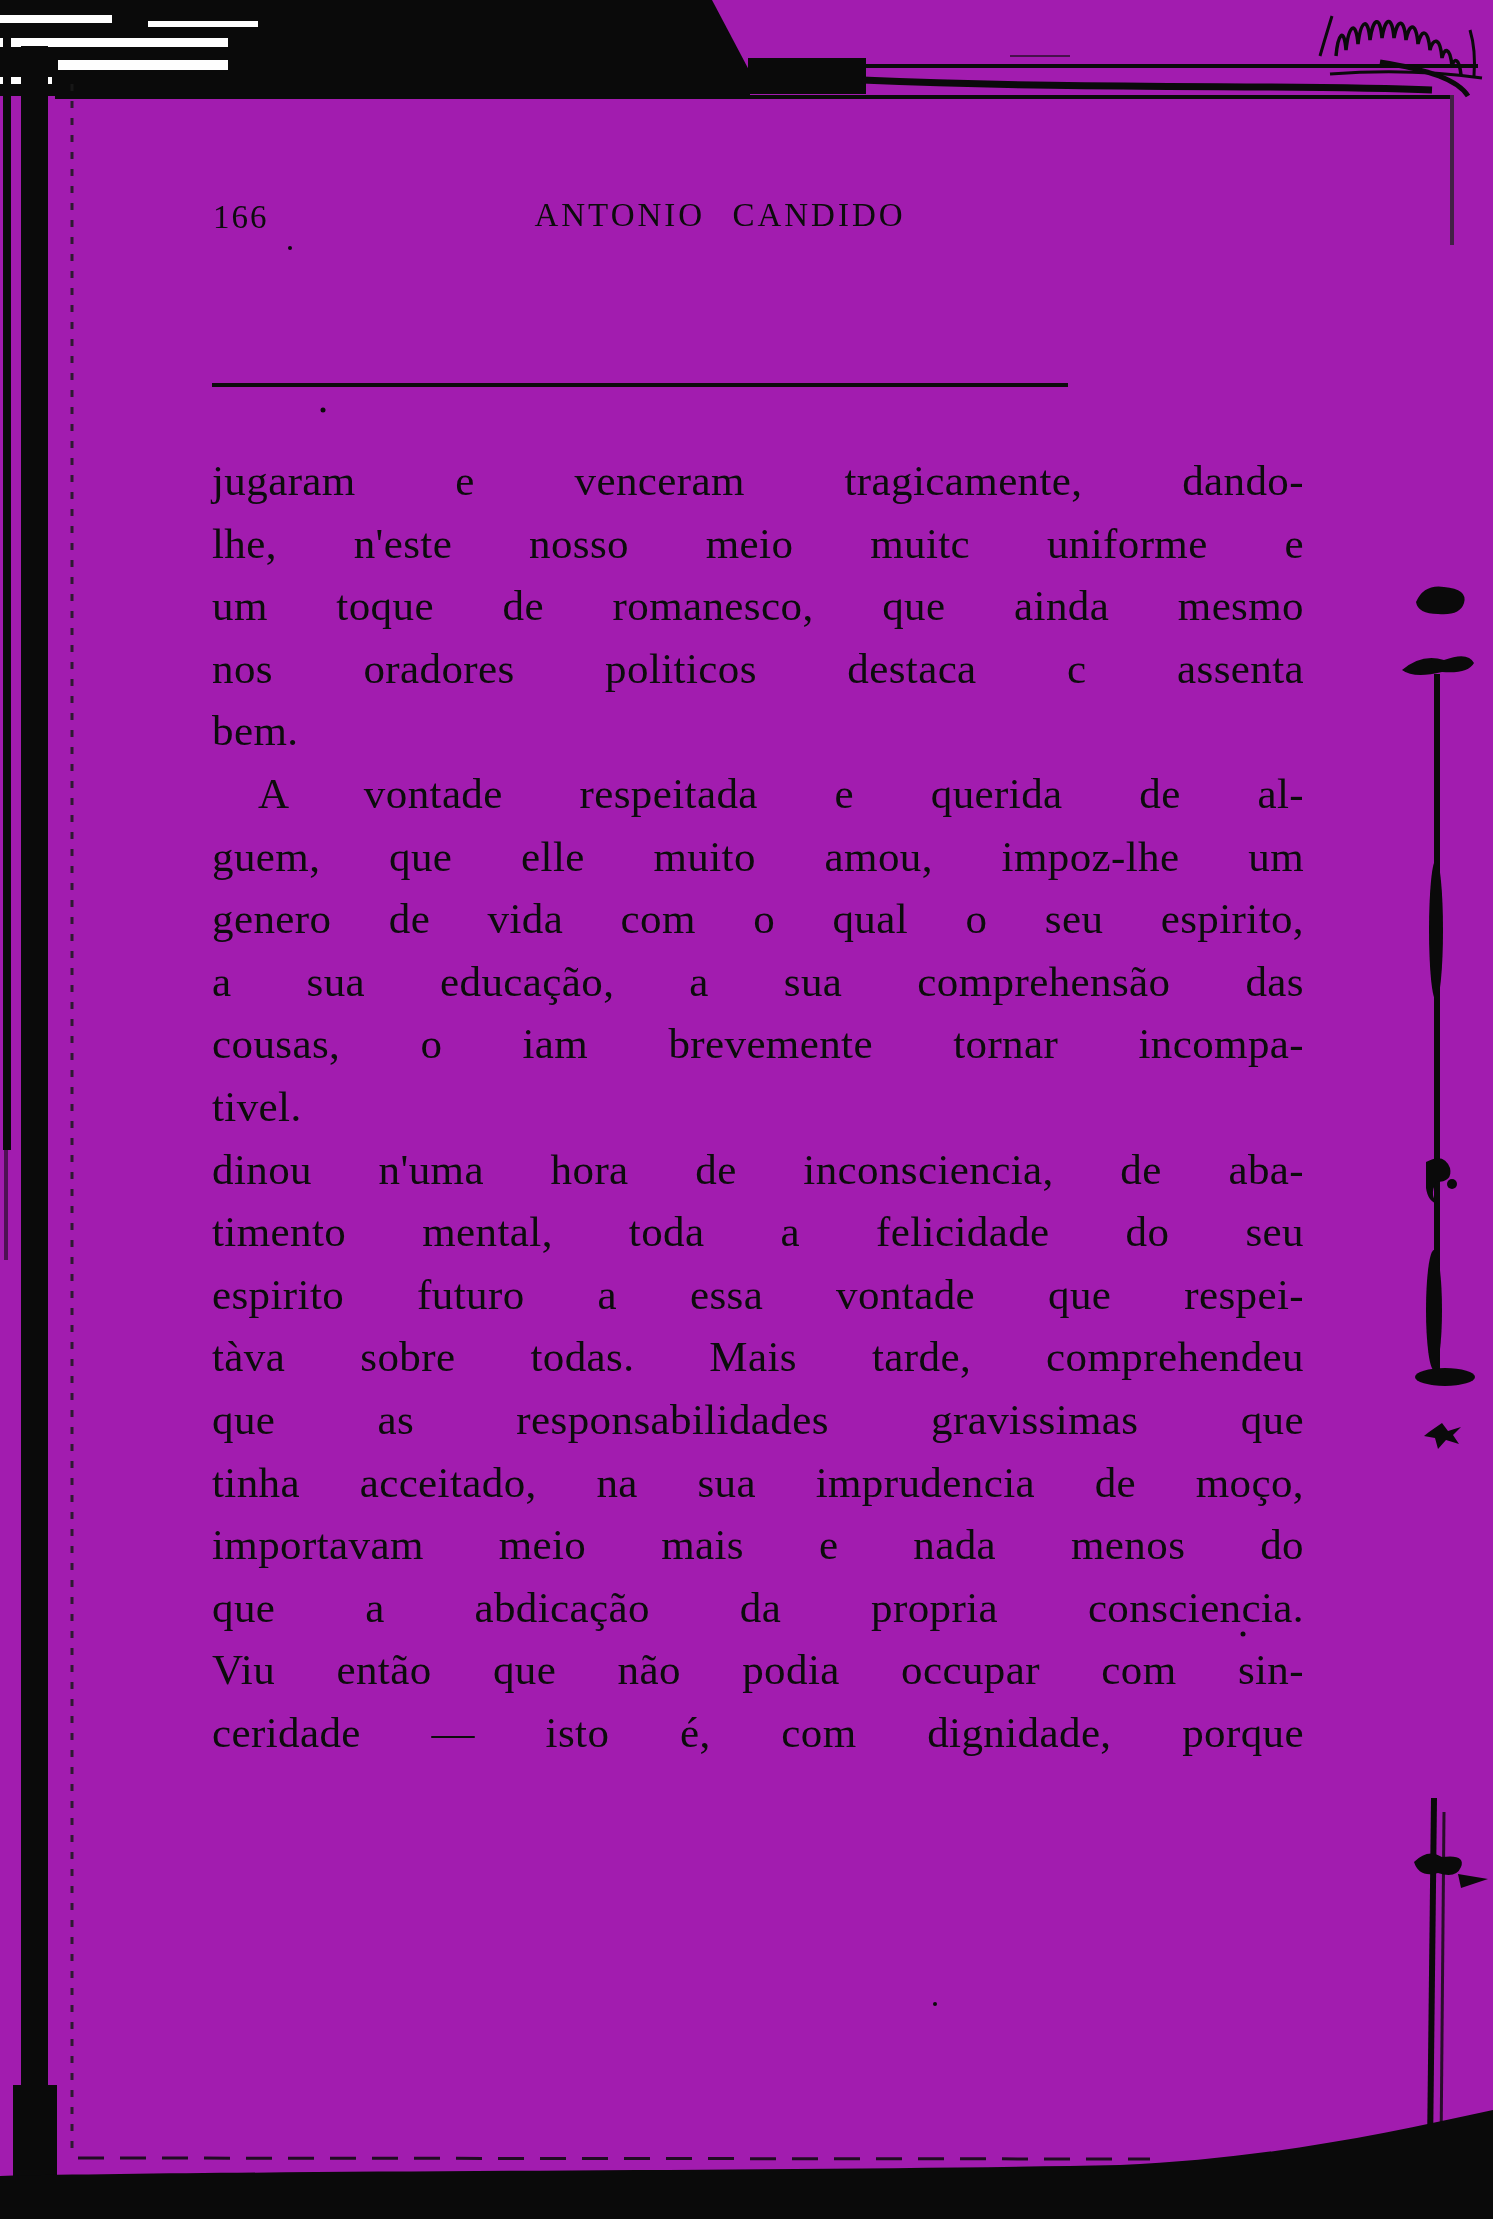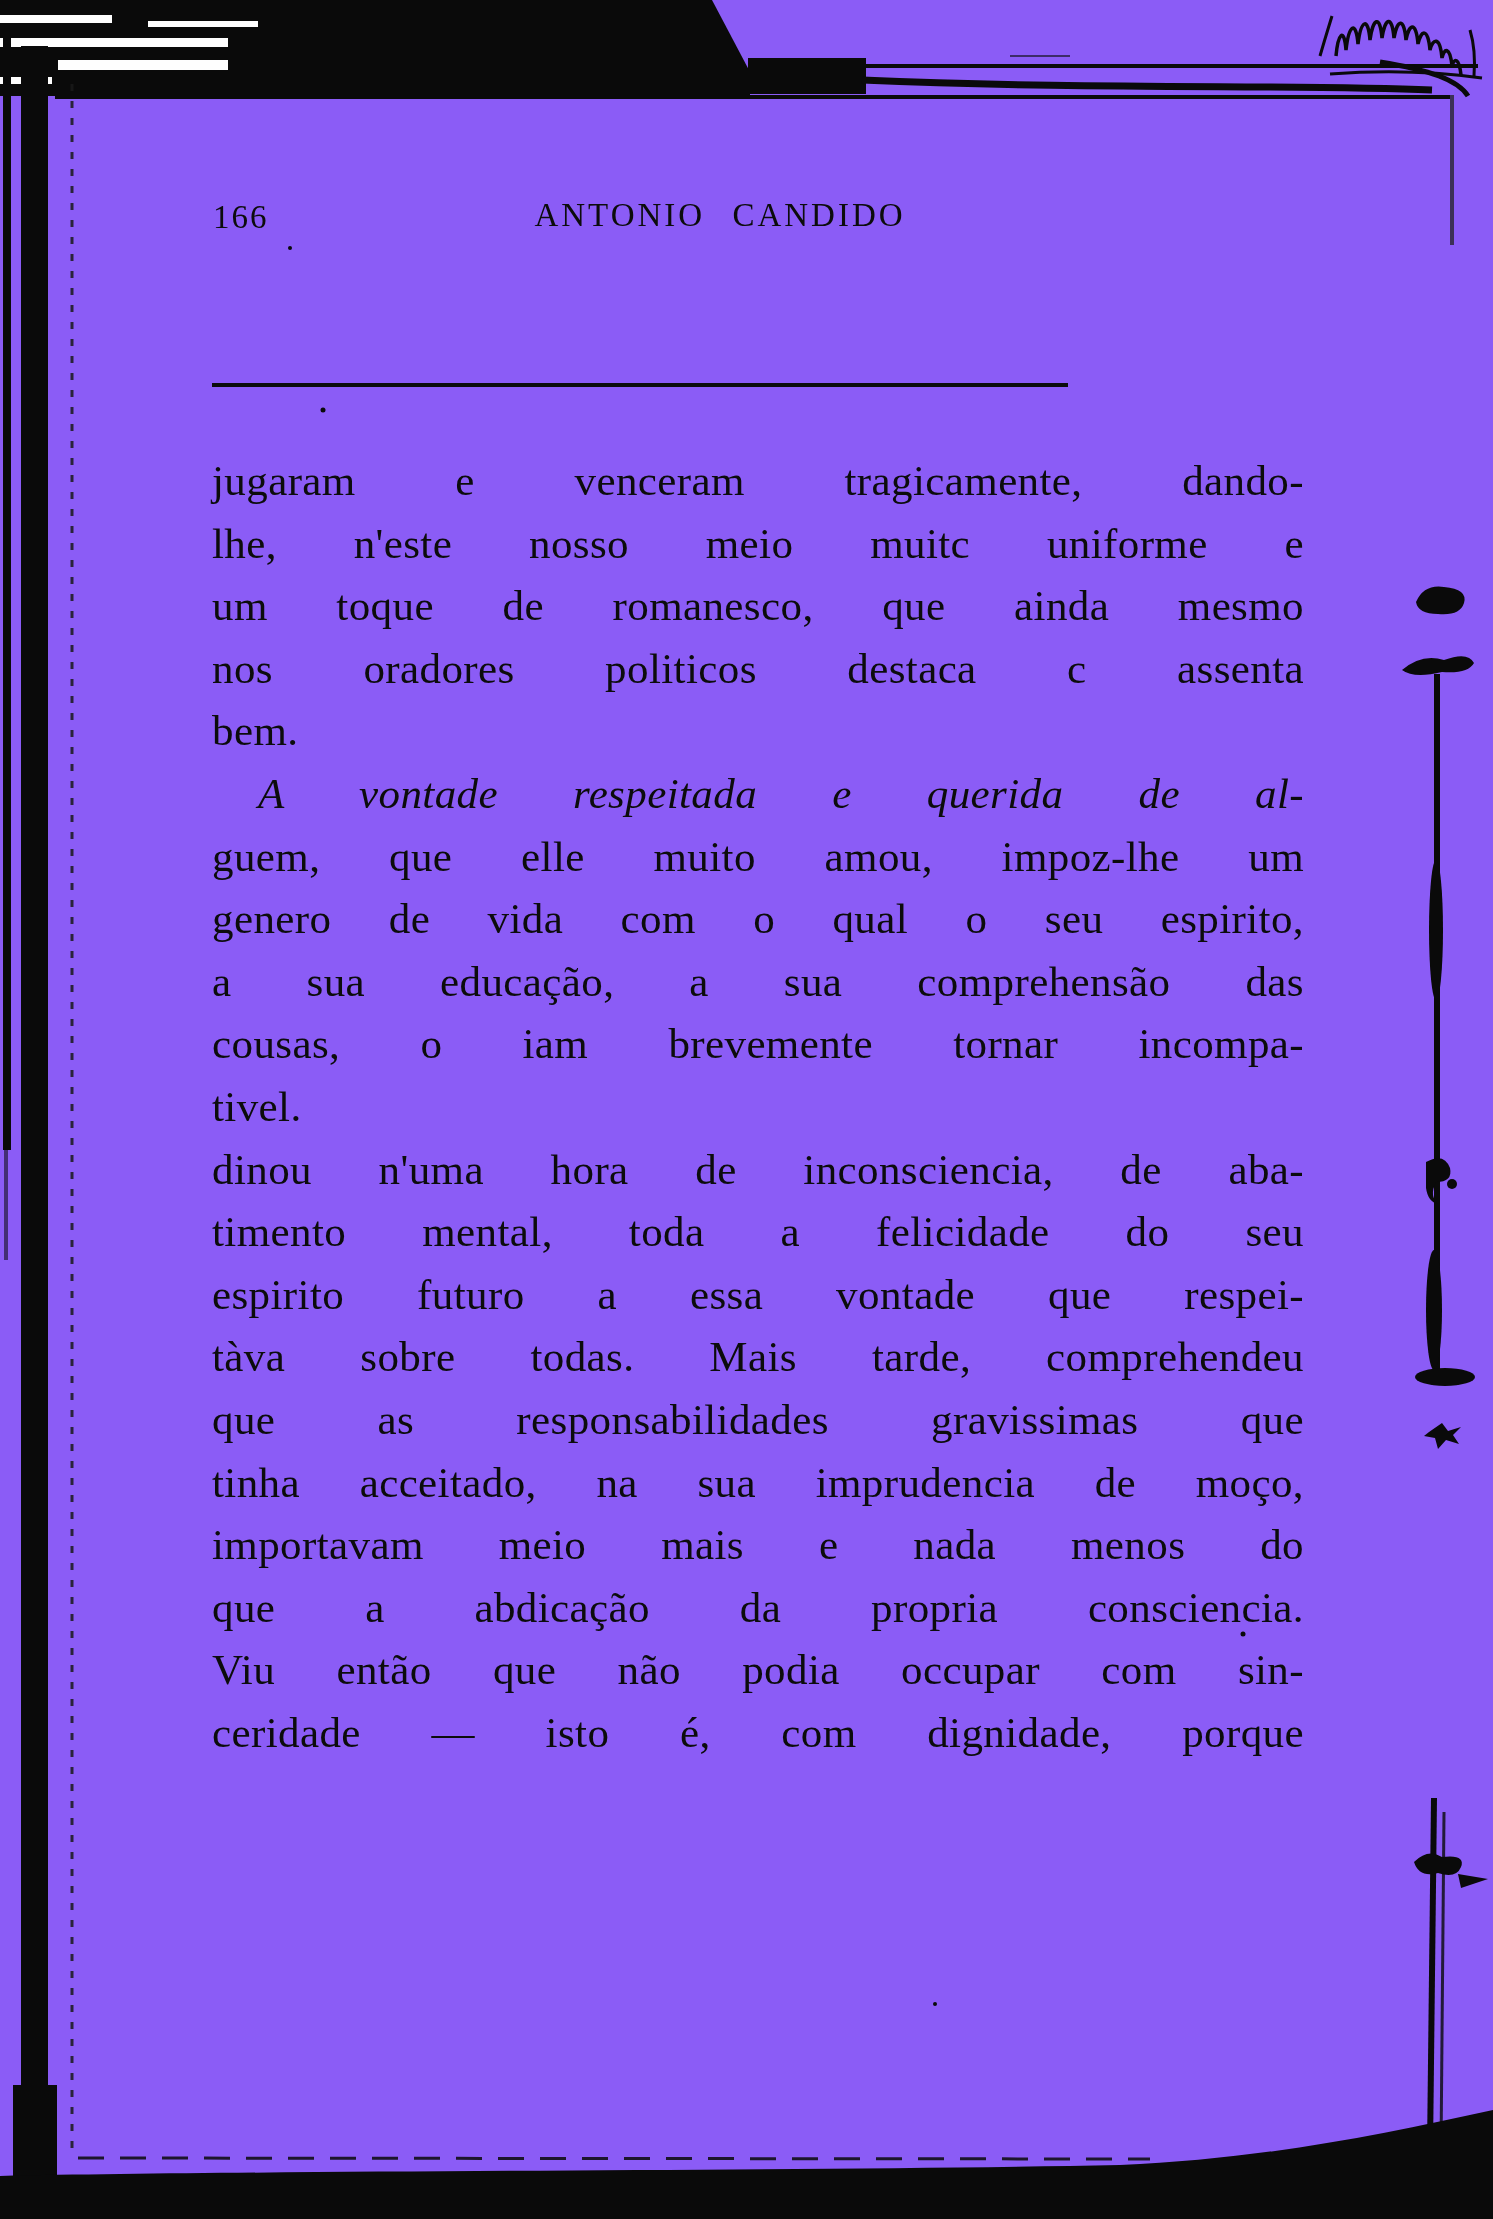--- a/index.html
+++ b/index.html
@@ -1,19 +1,19 @@
 <!DOCTYPE html>
 <html><head>
 <meta charset="utf-8">
 <style>
   html,body{margin:0;padding:0;background:#e8e8e8;}
   .scan{
     position:relative;
     width:1493px;height:2219px;
-    background:#8b5cf6;
+    background:#a21caf;
     overflow:hidden;
     font-family:"Liberation Serif","DejaVu Serif",serif;
     color:#0c0c0c;
   }
   .overlay{position:absolute;left:0;top:0;pointer-events:none;}
   .pageno{
     position:absolute;left:213px;top:199px;
     font-size:33px;letter-spacing:2px;
   }
   .runhead{
@@ -25,21 +25,21 @@
     background:#0c0c0c;
   }
   .bodytext{
     position:absolute;left:212px;top:450px;width:1092px;
     font-size:43px;line-height:62.6px;letter-spacing:.4px;
   }
   .tl{
     text-align:justify;text-align-last:justify;
     white-space:normal;height:62.6px;overflow:visible;
   }
-  .tl.indent{text-indent:46px;font-style:italic;}
+  .tl.indent{text-indent:46px;}
   .tl.short{text-align:center;text-align-last:left;}
 </style>
 </head>
 <body>
 
 <div class="scan">
 
   <span class="pageno">166</span>
   <span class="runhead">ANTONIO CANDIDO</span>
   <div class="divider"></div>

